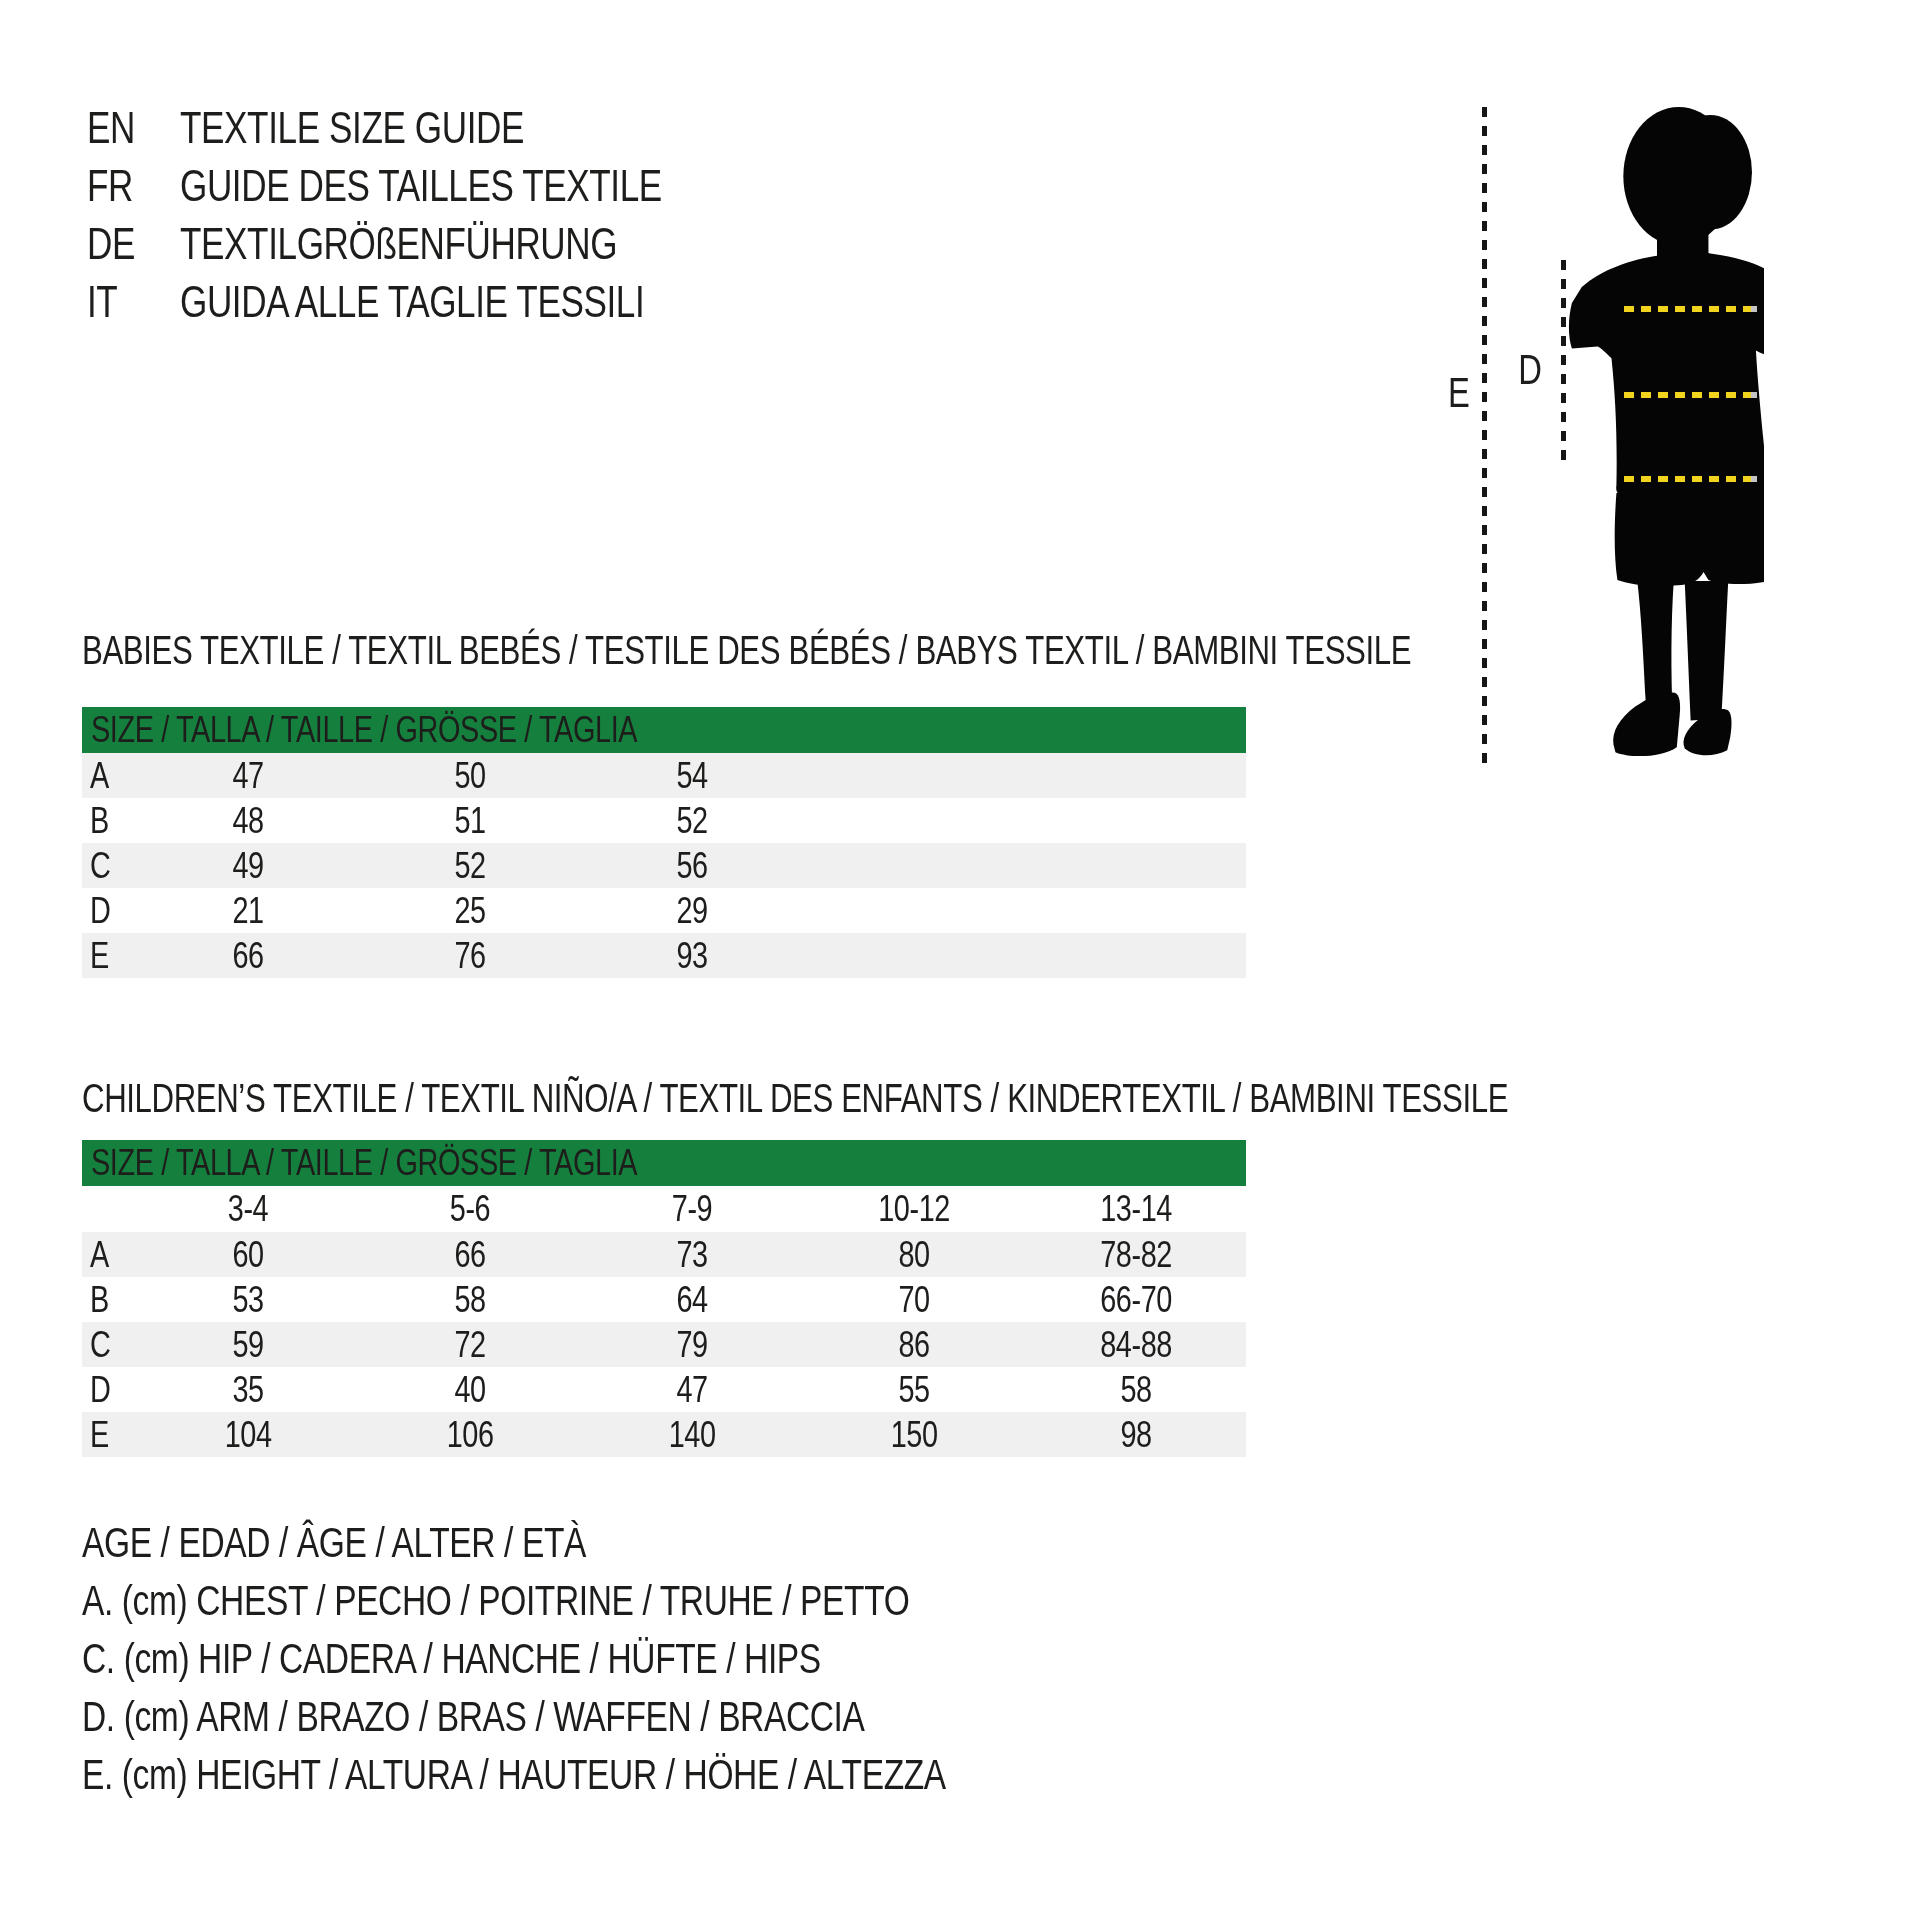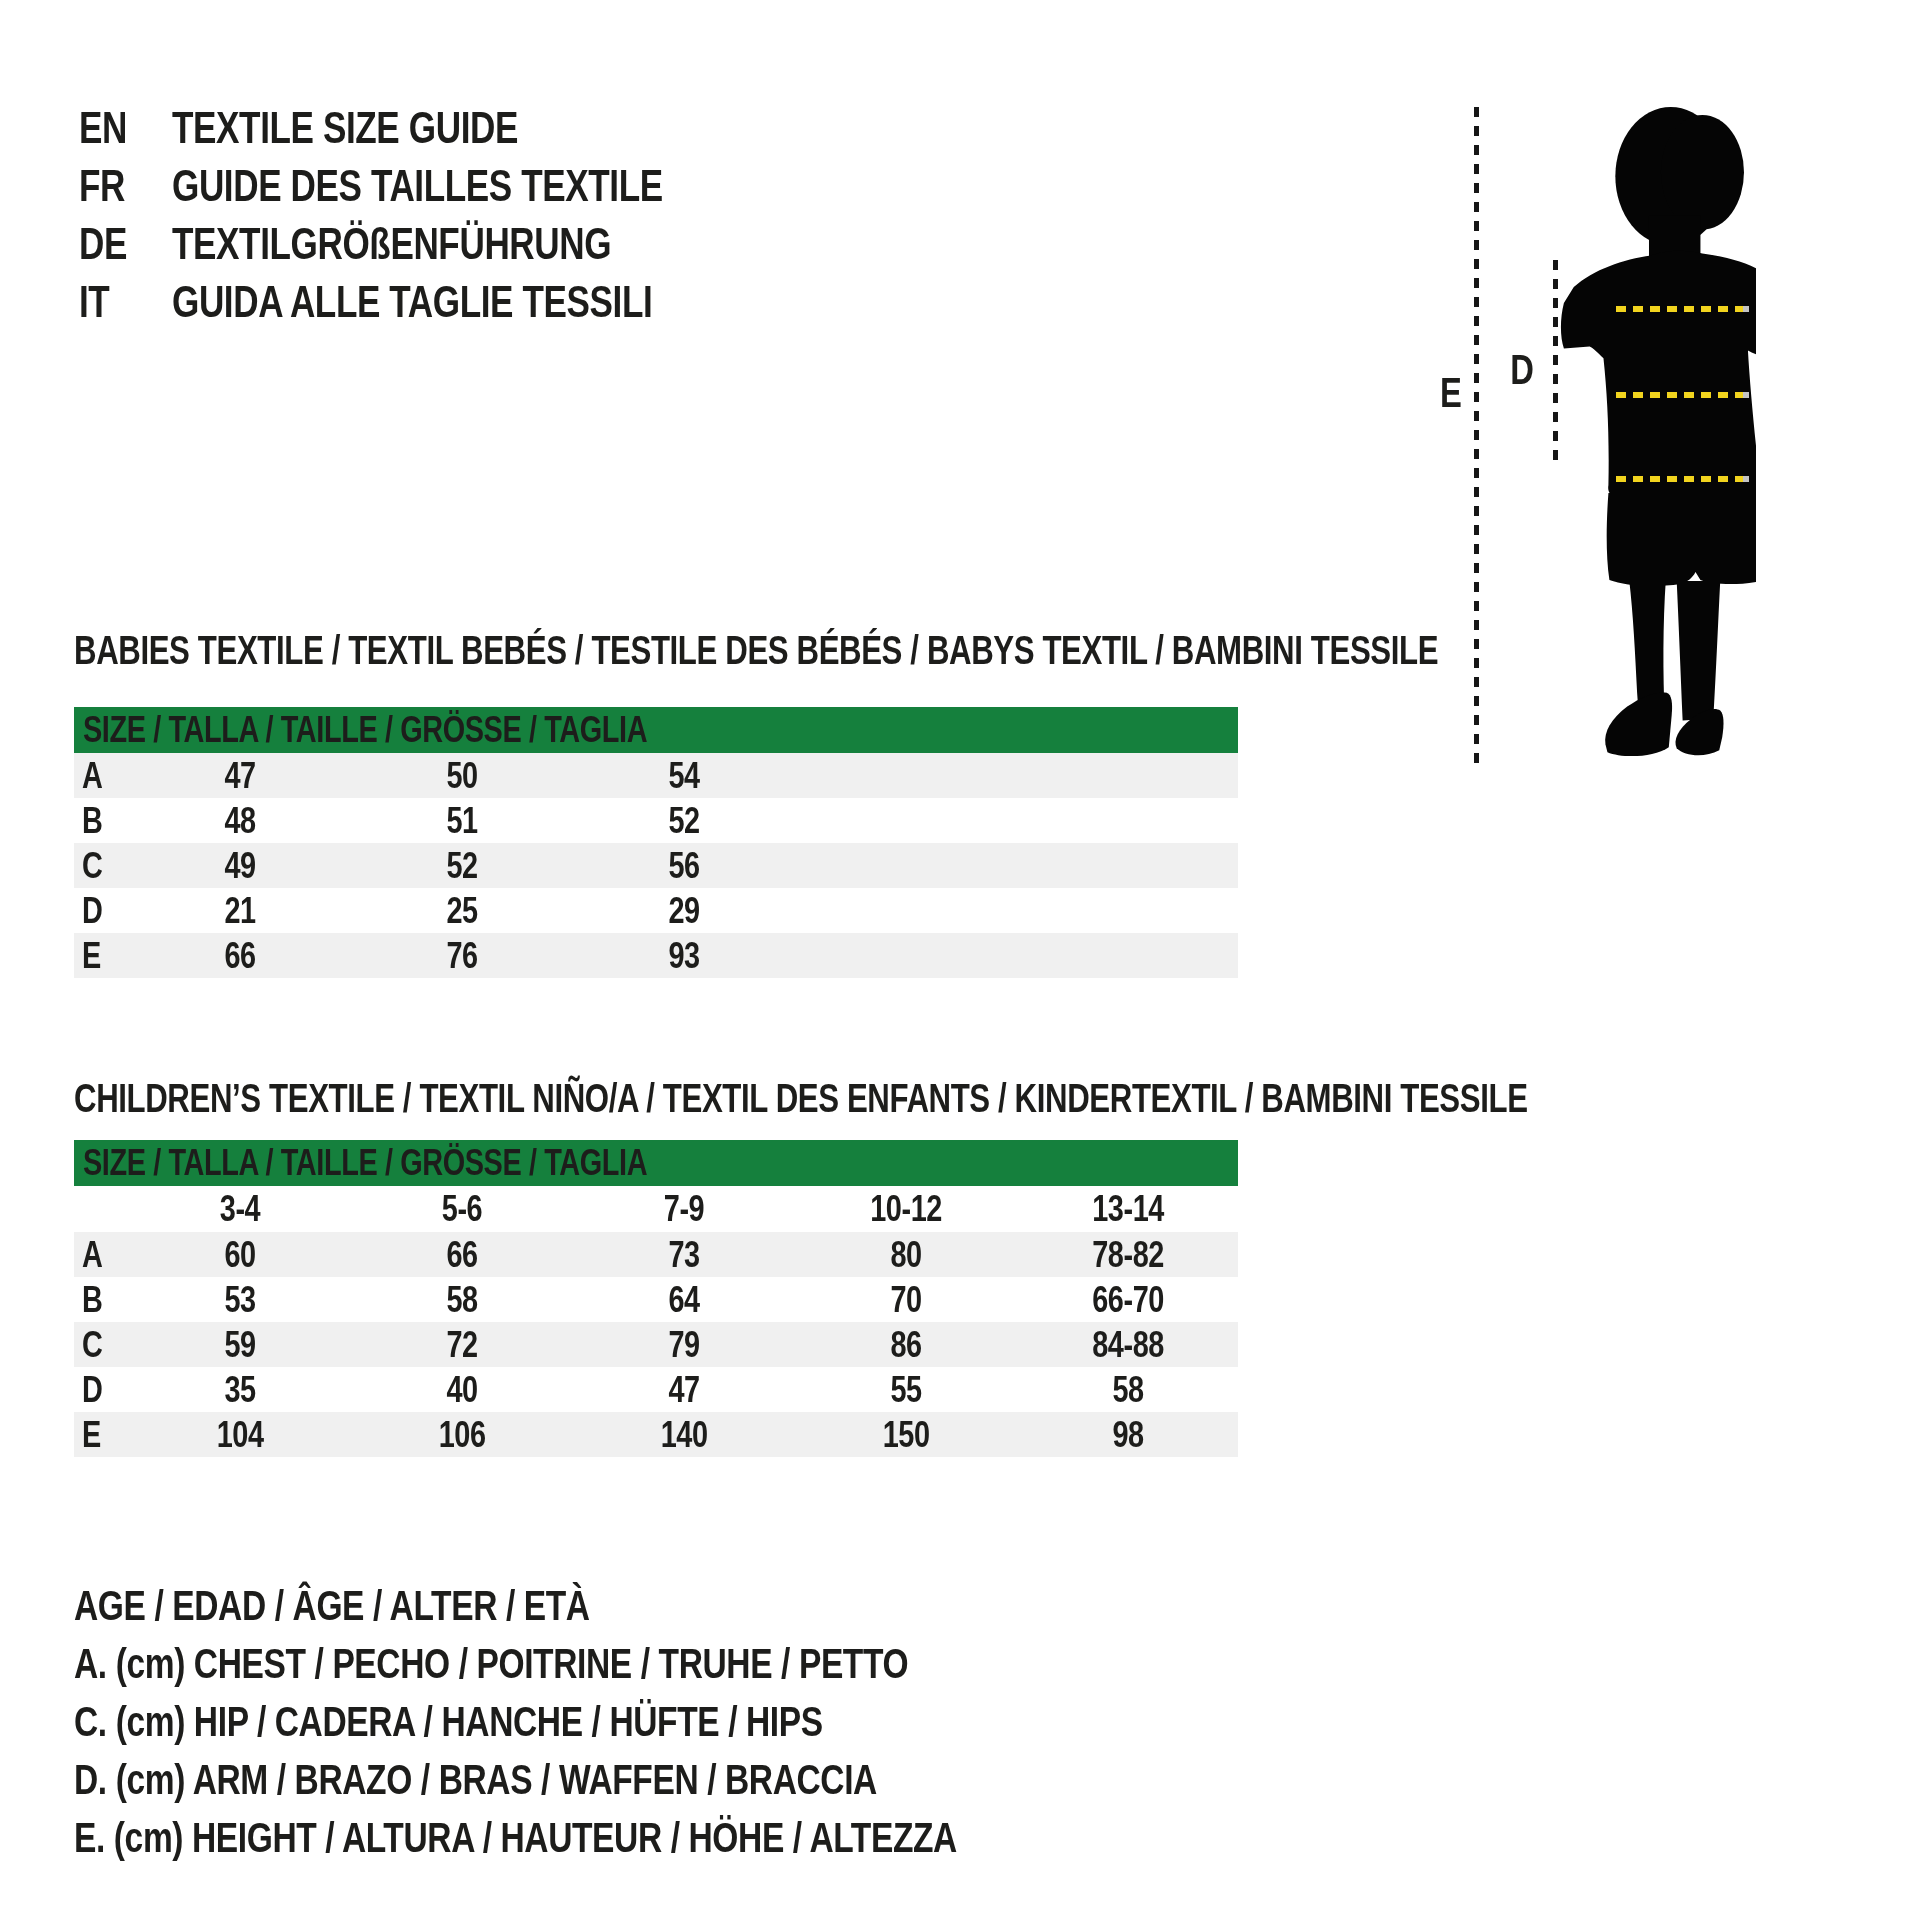--- a/index.html
+++ b/index.html
@@ -1,18 +1,18 @@
 <!DOCTYPE html>
 <html><head>
 <meta charset="utf-8">
 <style>
   html,body{margin:0;padding:0;background:#ffffff;}
   #page{
     position:relative;width:1756px;height:1927px;background:#ffffff;overflow:hidden;
-    font-family:"Liberation Sans","DejaVu Sans",sans-serif;color:#1d1d1b;font-weight:700;
+    font-family:"Liberation Sans","DejaVu Sans",sans-serif;color:#1d1d1b;font-weight:400;margin-left:8px;
   }
   
   .cx{display:inline-block;transform:scaleX(0.78);transform-origin:0 50%;white-space:nowrap;letter-spacing:-0.5px;}
   .cxc{display:inline-block;transform:scaleX(0.78);transform-origin:50% 50%;white-space:nowrap;letter-spacing:-0.5px;}
 
   
   .langs{position:absolute;left:79px;top:99px;font-size:45px;line-height:58px;}
   .lang-row{display:flex;}
   .lang-code{width:93px;flex:none;}
 
@@ -26,21 +26,21 @@
   .tbl-babies{top:707px;}
   .tbl-children{top:1140px;}
   .szbar{height:46px;background:#15803d;display:flex;align-items:center;padding-left:9px;box-sizing:border-box;}
   .hrow{display:grid;grid-template-columns:55px repeat(5,222px);height:46px;align-items:center;}
   .trow{display:grid;grid-template-columns:55px repeat(5,222px);height:45px;align-items:center;}
   .rows .trow:nth-child(odd){background:#f0f0f0;}
   .cell{text-align:center;}
   .lblc{text-align:left;padding-left:8px;}
 
   
-  .legend{position:absolute;left:74px;top:1576px;font-size:43px;line-height:58px;}
+  .legend{position:absolute;left:74px;top:1513px;font-size:43px;line-height:58px;}
 
   
   .vdash{position:absolute;width:5px;background:repeating-linear-gradient(180deg,#161616 0 10px,transparent 10px 19px);}
   .e-line{left:1474px;top:107px;height:657px;}
   .d-line{left:1553px;top:260px;height:209px;}
   .fig-label{position:absolute;font-size:42px;line-height:42px;}
   .lab-e{left:1394px;top:372px;width:71px;text-align:right;}
   .lab-d{left:1507px;top:349px;}
   .lab-a{left:1830px;top:288px;}
   .lab-b{left:1830px;top:374px;}

